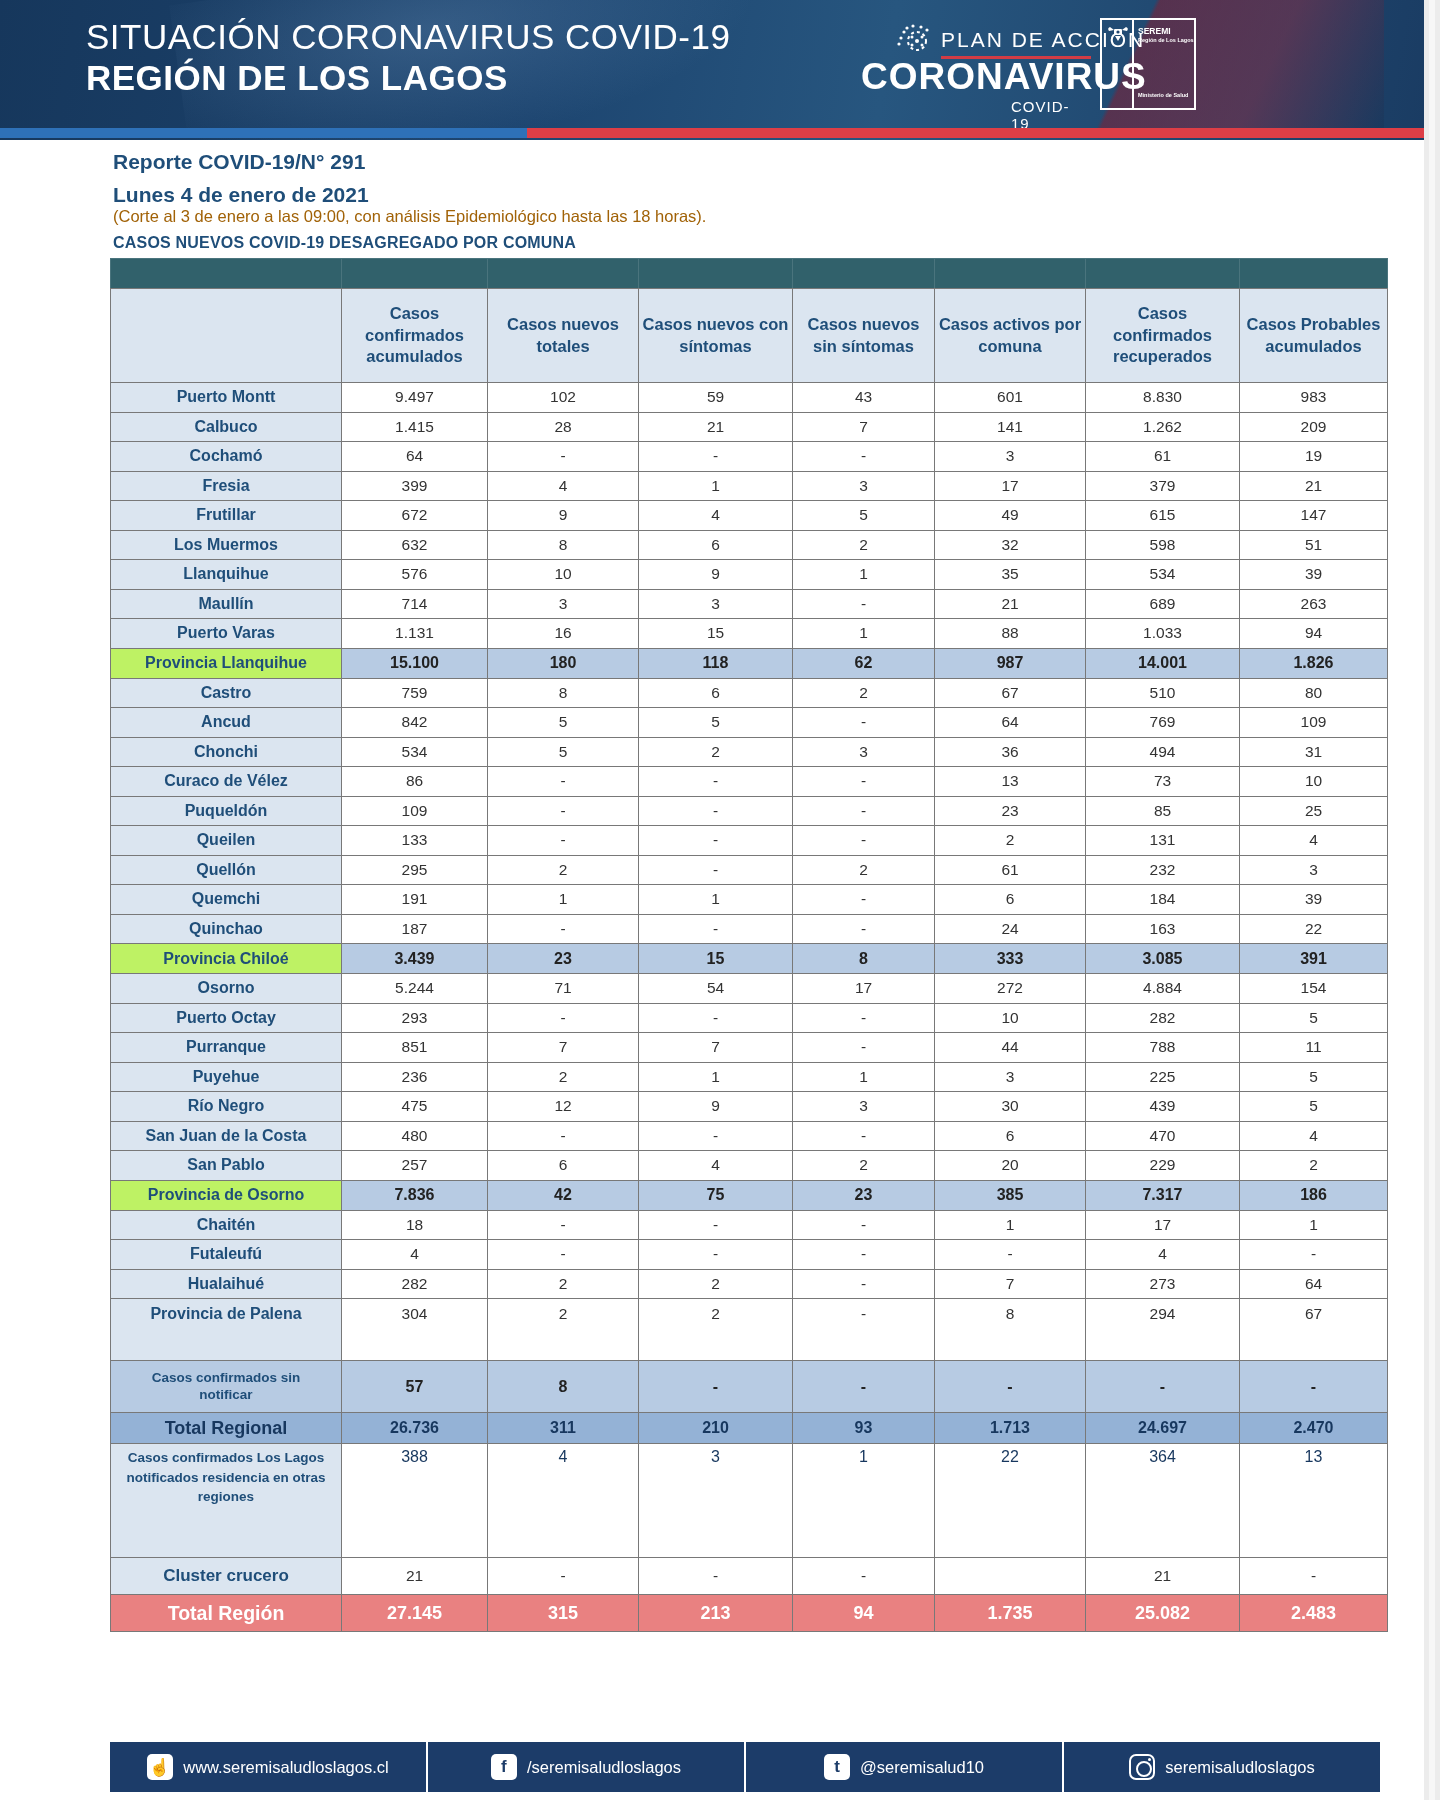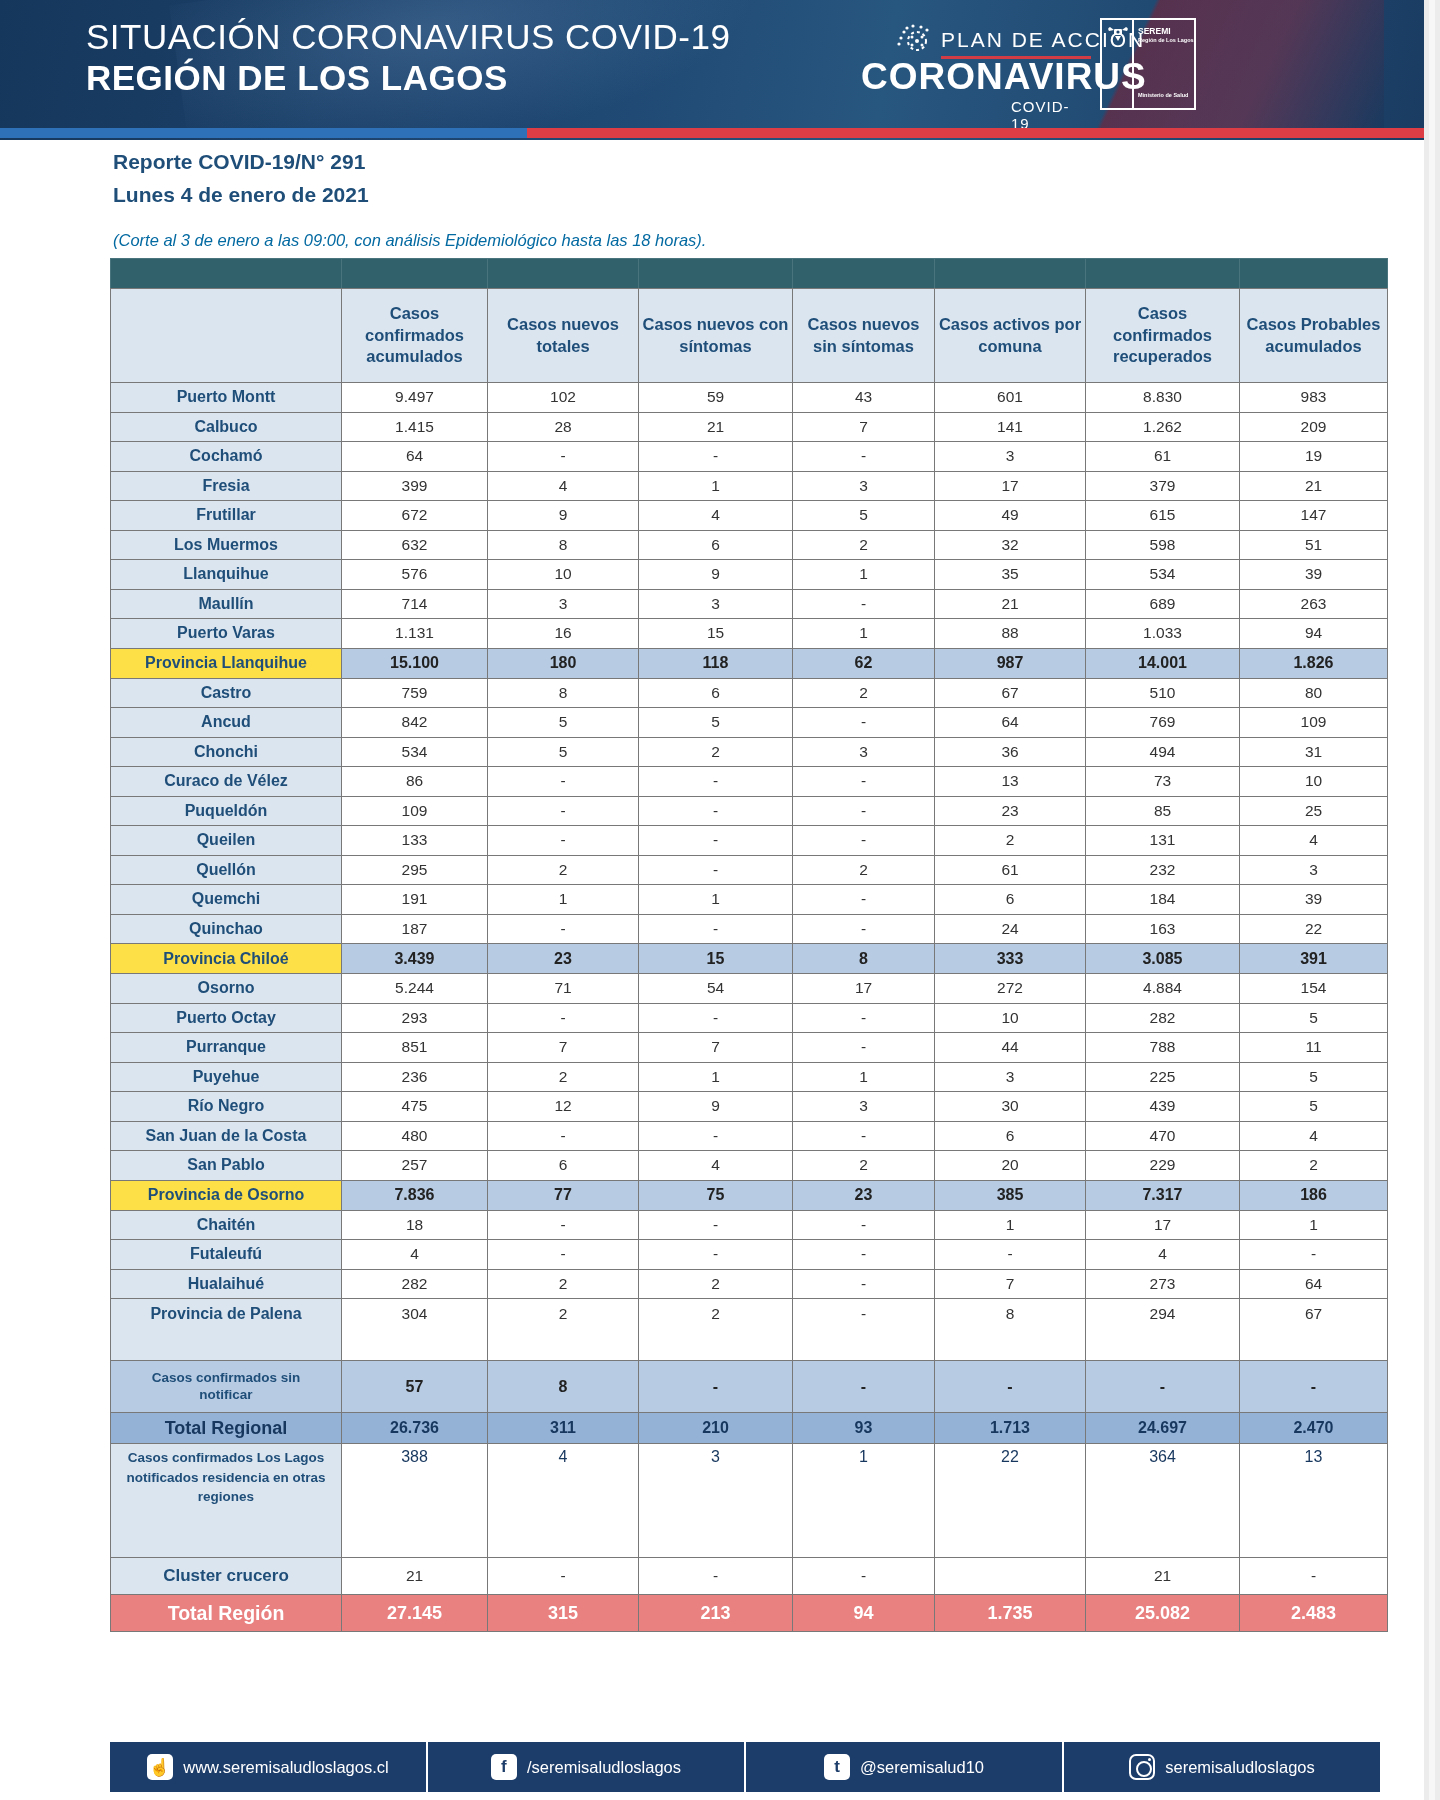--- a/index.html
+++ b/index.html
@@ -41,34 +41,34 @@
   .seremi-region { position:absolute; left:36px; top:17px; font-size:5.5px; font-weight:700; }
   .seremi-ministry { position:absolute; left:36px; top:72px; font-size:5.5px; font-weight:700; line-height:1.3; width:56px; }
   
   .thinbar { position:absolute; left:0; top:128px; width:1424px; height:10px; z-index:4; }
   .thinbar .blue { position:absolute; left:0; top:0; width:37%; height:100%; background:#2e71b8; }
   .thinbar .red  { position:absolute; left:37%; top:0; width:63%; height:100%; background:#dd3e46; }
   
   .report-block { position:absolute; left:113px; top:150px; z-index:2; }
   .rep-line1 { font-size:21px; font-weight:700; color:#1f4e79; }
   .rep-line2 { font-size:21px; font-weight:700; color:#1f4e79; margin-top:9px; }
-  .rep-line3 { font-size:16.5px; font-weight:400; color:#0369a1; margin-top:24px;font-style:italic; }
+  .rep-line3 { font-size:16.5px; font-weight:400; color:#a16207; margin-top:0; }
   .rep-line4 { font-size:16px; font-weight:700; color:#1f4e79; margin-top:8px; letter-spacing:.2px; }
   
   .table-wrap { position:absolute; left:110px; top:258px; width:1277px; z-index:2; }
   table { border-collapse:collapse; width:1277px; table-layout:fixed; }
   td { border:1.5px solid #787878; overflow:hidden; }
   tr.band td { background:#31616b; height:30px; border:1.5px solid #4a747d; border-bottom:1.5px solid #787878; }
   tr.head td { background:#dbe5f0; height:94px; text-align:center; vertical-align:middle;
                color:#1f4e79; font-weight:700; font-size:16.5px; line-height:1.3; padding:2px; }
   td.label { background:#dbe5f0; color:#1f4e79; font-weight:700; font-size:16px; text-align:center; vertical-align:middle; padding:1px 14px; }
   td.val   { background:#ffffff; color:#333333; font-size:15.5px; text-align:center; vertical-align:middle; }
   tr.r-normal td { height:29.5px; }
   tr.r-province td { height:30px; background:#b7cbe3; font-weight:700; }
-  tr.r-province td.label { background:#fde047;margin-left:28px; }
+  tr.r-province td.label { background:#bef264;margin-left:28px; }
   tr.r-province td.val { background:#b7cbe3; color:#222; font-size:16px; }
   tr.r-palena td { height:62px; vertical-align:top; padding-top:6px; }
   tr.r-special td { height:52px; background:#b7cbe3; }
   tr.r-special td.label { background:#b7cbe3; font-size:13.5px; line-height:1.25; }
   tr.r-special td.val { background:#b7cbe3; color:#222; font-weight:700; font-size:16px; }
   tr.r-totalblue td { height:31px; background:#94b2d6; }
   tr.r-totalblue td.label { background:#94b2d6; font-size:18px; color:#17375e; }
   tr.r-totalblue td.val { background:#94b2d6; color:#17375e; font-weight:700; font-size:16px; }
   tr.r-tallwhite td { height:114px; vertical-align:top; padding-top:4px; }
   tr.r-tallwhite td.label { font-size:13.5px; line-height:1.45; font-weight:700; }
@@ -457,21 +457,21 @@
           <td class="val">6</td>
           <td class="val">4</td>
           <td class="val">2</td>
           <td class="val">20</td>
           <td class="val">229</td>
           <td class="val">2</td>
         </tr>
         <tr class="r-province">
           <td class="label">Provincia de Osorno</td>
           <td class="val">7.836</td>
-          <td class="val">77</td>
+          <td class="val">42</td>
           <td class="val">75</td>
           <td class="val">23</td>
           <td class="val">385</td>
           <td class="val">7.317</td>
           <td class="val">186</td>
         </tr>
         <tr class="r-normal">
           <td class="label">Chaitén</td>
           <td class="val">18</td>
           <td class="val">-</td>

